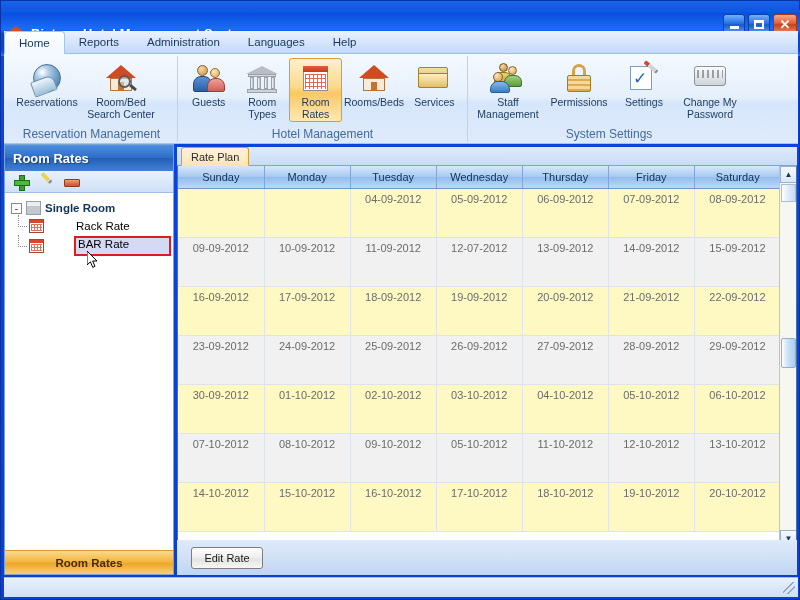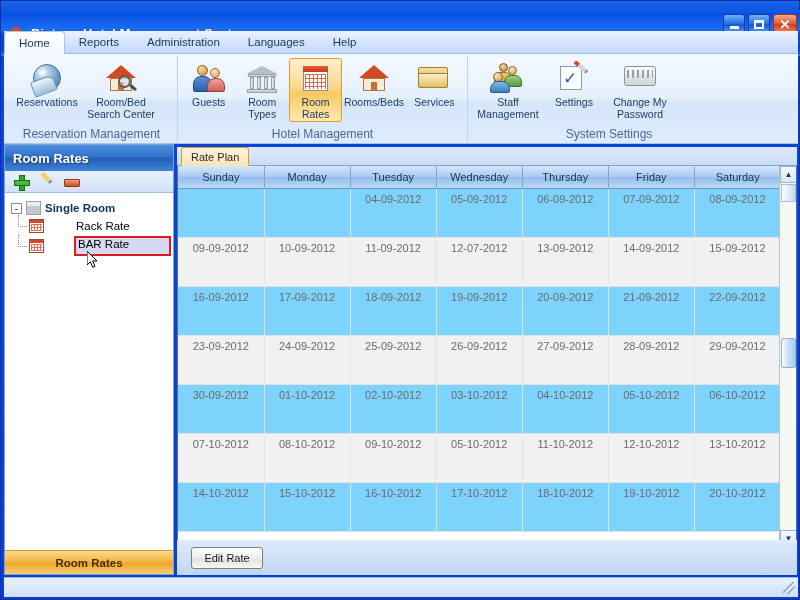--- a/index.html
+++ b/index.html
@@ -251,21 +251,21 @@
     background: linear-gradient(to bottom, #d7e7fa 0%, #a9caf0 48%, #94bced 52%, #bcd9f6 100%);
     border-right: 1px solid #7fa8d8; border-bottom: 1px solid #6f97c8;
     text-align: center;
   }
   table.grid th:last-child { border-right: none; }
   table.grid td {
     height: 49px; vertical-align: top; padding-top: 4px; text-align: center;
     font-size: 11px; color: #6b6b6b;
     border-right: 1px solid #dfe4ea; border-bottom: 1px solid #dfe4ea;
   }
-  table.grid tr.odd td { background: #7dd3fc; margin-left: 37px; }
+  table.grid tr.odd td { background: #fef9c3; margin-left: 37px; }
   table.grid tr.even td { background: #f1f1f1; }
   .vscroll {
     position: absolute; right: 0; top: 0; width: 17px; height: 381px;
     background: #f7f7f2; border-left: 1px solid #b8c4d2;
   }
   .vs-btn {
     width: 17px; height: 17px;
     background: linear-gradient(to bottom, #f6f9fd, #dce6f3);
     border: 1px solid #9ab1cc; display: flex; align-items: center; justify-content: center;
     font-size: 8px; color: #15386b;
@@ -438,20 +438,29 @@
               <div class="p" style="left:8px;top:0;width:9px;height:9px;background:radial-gradient(circle at 35% 30%,#f7d9a8,#b8832f);border:1px solid #7c5320;"></div>
               <div class="p" style="left:3px;top:9px;width:18px;height:12px;border-radius:7px 7px 2px 2px;background:linear-gradient(to bottom,#e9d46a,#c9a82d);border:1px solid #8e7418;"></div>
               <div class="p" style="left:17px;top:3px;width:9px;height:9px;background:radial-gradient(circle at 35% 30%,#ffe9bf,#d0a04c);border:1px solid #8a6326;"></div>
               <div class="p" style="left:13px;top:12px;width:18px;height:12px;border-radius:7px 7px 2px 2px;background:linear-gradient(to bottom,#9ed17f,#5d9c3e);border:1px solid #3f7027;"></div>
               <div class="p" style="left:2px;top:9px;width:10px;height:10px;background:radial-gradient(circle at 35% 30%,#ffe2b9,#cf9a48);border:1px solid #8a6326;"></div>
               <div class="p" style="left:-1px;top:18px;width:20px;height:12px;border-radius:8px 8px 2px 2px;background:linear-gradient(to bottom,#86bbe8,#3a7dc4);border:1px solid #2a5e99;"></div>
             </div>
           </div>
           <span>Staff</span>
           <span>Management</span>
+        </div>
+        <div class="ribbon-btn" style="width:70px">
+          <div class="ribbon-icon">
+            <div class="ic-lock">
+                <div class="sh"></div>
+                <div class="bd"></div>
+              </div>
+          </div>
+          <span>Permissions</span>
         </div>
         <div class="ribbon-btn" style="width:60px">
           <div class="ribbon-icon">
             <div class="ic-settings">
                 <div class="pp"></div>
                 <div class="ck">✓</div>
                 <div class="pn"></div>
               </div>
           </div>
           <span>Settings</span>

